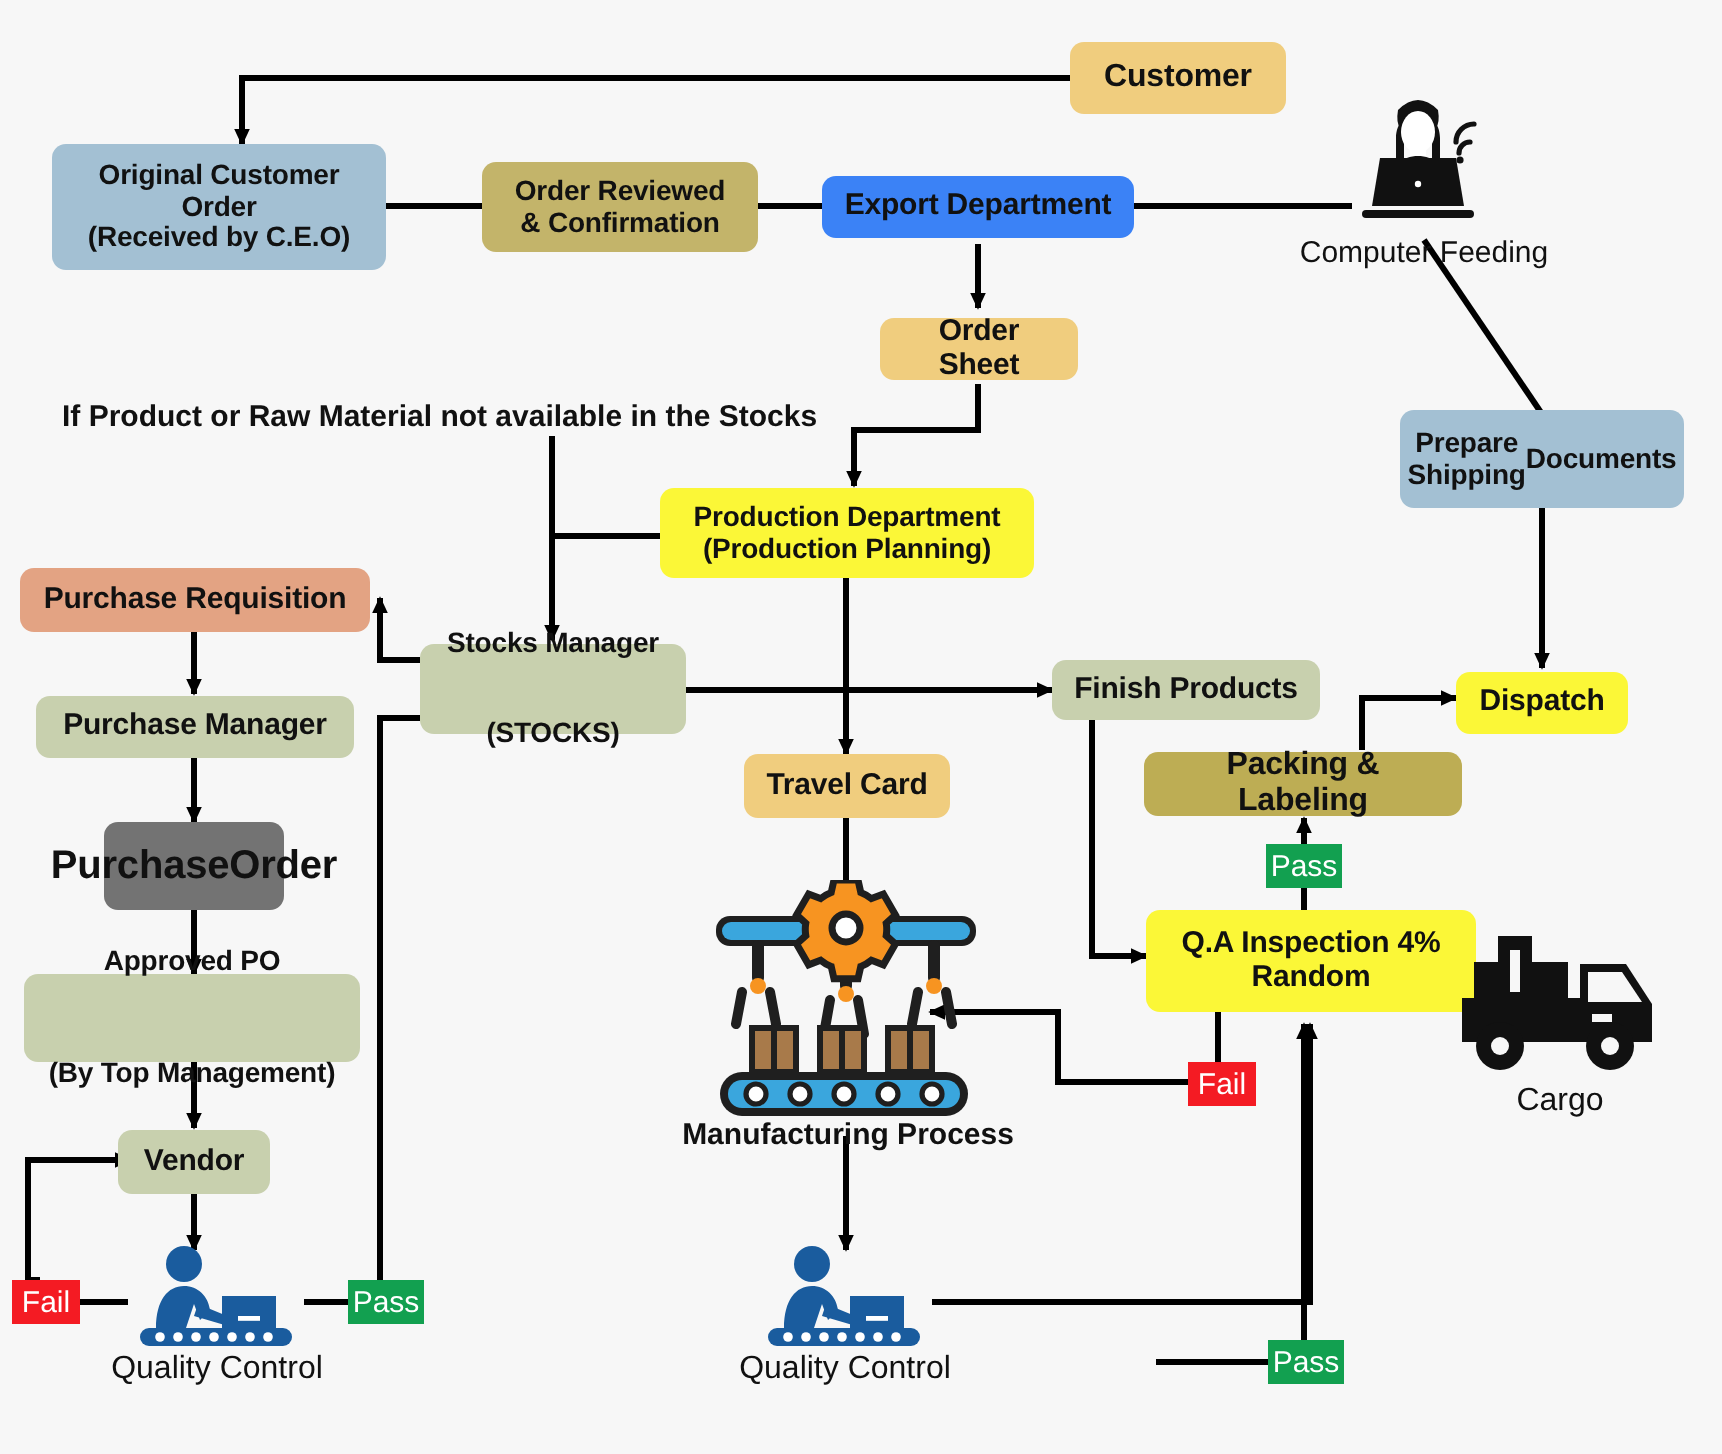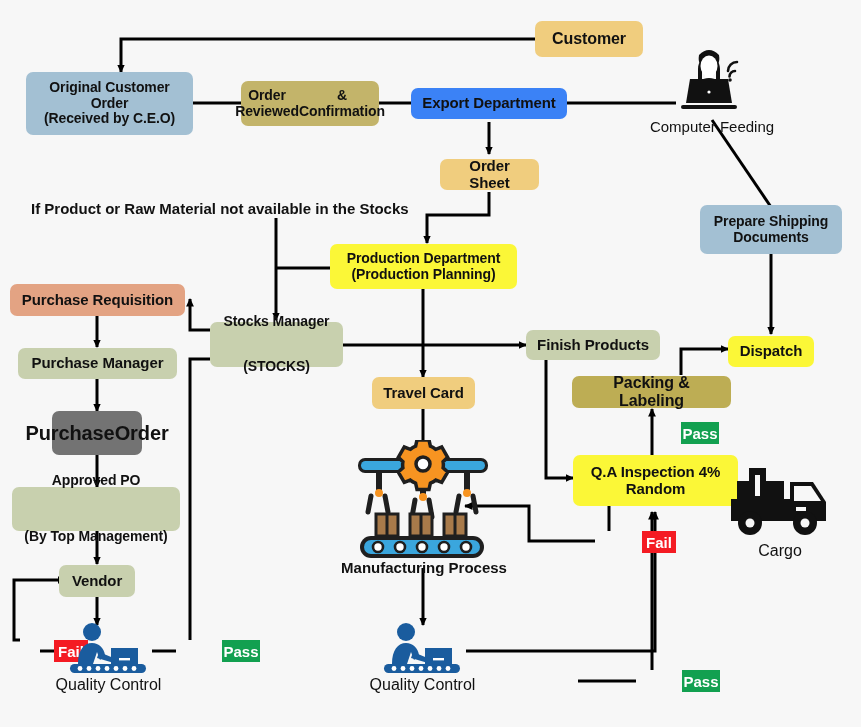--- a/index.html
+++ b/index.html
@@ -24,25 +24,24 @@
     line-height:1.12;
     padding:4px 8px;
     letter-spacing:-0.1px;
   }
   .node span{display:block;}
 
   .tag{
     position:absolute;
     box-sizing:border-box;
     display:flex;align-items:center;justify-content:center;
-    color:#ffffff;font-weight:bold;font-size:15px;
+    color:#ffffff;font-weight:normal;font-size:15px;
     border-radius:0;
     line-height:1;
     padding:2px 4px;
-    margin-left:48px;
   }
 
   .plaintext{
     position:absolute;
     color:#111;
     font-weight:bold;
     white-space:nowrap;
   }
   .iconcap{
     position:absolute;
@@ -135,34 +134,34 @@
   <div class="node" style="left:535px;top:21px;width:108px;height:36px;background:#f0cd7e;font-size:16px;">
     <span>Customer</span>
   </div>
 
   <div class="node" style="left:26px;top:72px;width:167px;height:63px;background:#a3c0d3;font-size:14px;flex-direction:column;">
     <span>Original Customer</span>
     <span>Order</span>
     <span>(Received by C.E.O)</span>
   </div>
 
-  <div class="node" style="left:241px;top:81px;width:138px;height:45px;background:#c3b46a;font-size:14px;">
+  <div class="node" style="left:241px;top:81px;width:138px;height:45px;background:#c3b46a;font-size:14px;flex-direction:column;">
     <span>Order Reviewed</span>
     <span>&amp; Confirmation</span>
   </div>
 
   <div class="node" style="left:411px;top:88px;width:156px;height:31px;background:#3b82f6;font-size:15px;">
     <span>Export Department</span>
   </div>
 
   <div class="node" style="left:440px;top:159px;width:99px;height:31px;background:#f0cd7e;font-size:15px;">
     <span>Order Sheet</span>
   </div>
 
-  <div class="node" style="left:700px;top:205px;width:142px;height:49px;background:#a3c0d3;font-size:14px;flex-direction:column;">
+  <div class="node" style="left:700px;top:205px;width:142px;height:49px;background:#a3c0d3;font-size:14px;flex-direction:row;">
     <span>Prepare Shipping</span>
     <span>Documents</span>
   </div>
 
   <div class="node" style="left:330px;top:244px;width:187px;height:45px;background:#fbf737;font-size:14px;flex-direction:column;">
     <span>Production Department</span>
     <span>(Production Planning)</span>
   </div>
 
   <div class="node" style="left:210px;top:322px;width:133px;height:45px;background:#c8d0ae;font-size:14px;flex-direction:column;gap:29px;">

